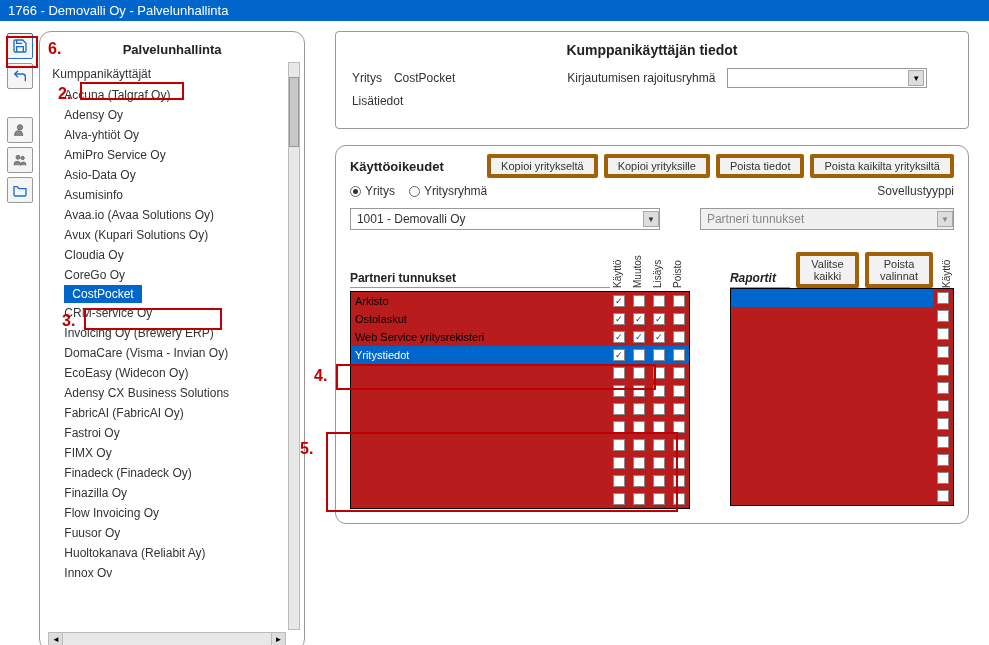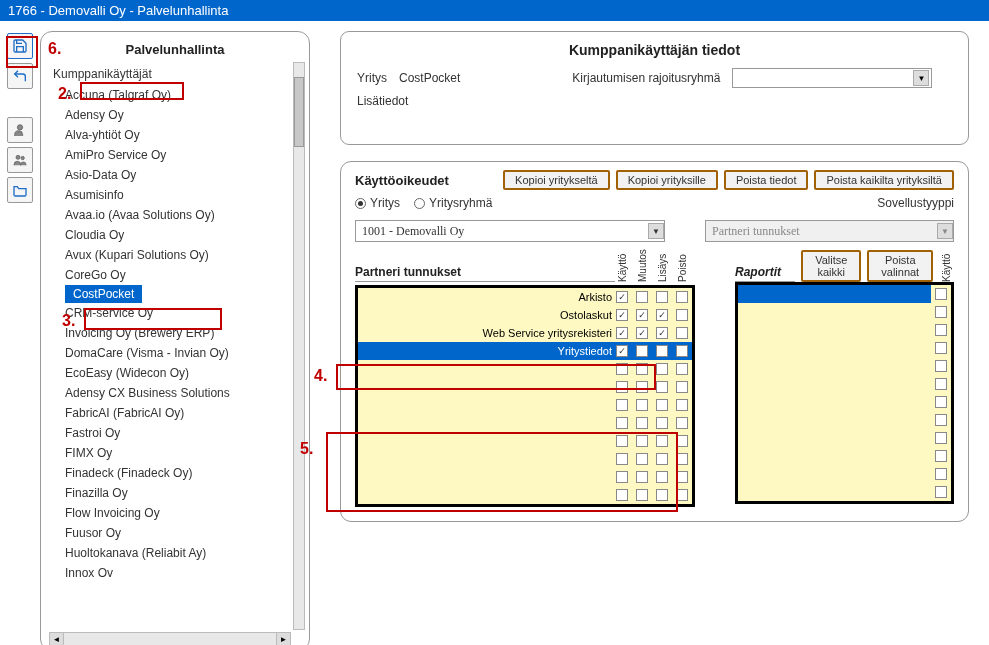--- a/index.html
+++ b/index.html
@@ -15,46 +15,46 @@
 .tree { overflow: hidden; height: 560px; position: relative; }
 .tree-parent { font-size: 12px; color: #333; padding: 2px 6px 4px 8px; }
 .tree-item { font-size: 12px; color: #333; padding: 3px 20px 3px 20px; cursor: pointer; }
 .tree-item.selected { background: #0066cc; color: #fff; display: inline-block; margin-left: 20px; padding: 2px 8px; }
 .sidebar-hscroll { position: absolute; bottom: 4px; left: 8px; right: 18px; height: 14px; background: #e8e8e8; border: 1px solid #bbb; display: flex; align-items: center; }
 .sidebar-hscroll .sb-btn { width: 14px; height: 12px; background: #ddd; border-right: 1px solid #bbb; display: flex; align-items: center; justify-content: center; font-size: 8px; }
 .sidebar-hscroll .sb-btn:last-child { border-right: none; border-left: 1px solid #bbb; margin-left: auto; }
 .sidebar-vscroll { position: absolute; top: 30px; right: 4px; bottom: 20px; width: 12px; background: #e8e8e8; border: 1px solid #bbb; }
 .sidebar-vscroll .thumb { position: absolute; left: 0; right: 0; top: 14px; height: 70px; background: #c8c8c8; border: 1px solid #999; }
 .content { flex: 1; padding: 10px 20px 10px 30px; }
-.panel-top { border: 1px solid #999; border-radius: 9px; padding: 10px 16px 30px 16px; margin-bottom: 16px; }
+.panel-top { border: 1px solid #999; border-radius: 4px; padding: 10px 16px 14px 16px; margin-bottom: 16px; }
 .panel-top-title { text-align: center; font-weight: bold; font-size: 14px; color: #222; padding-bottom: 10px; }
 .form-row { display: flex; align-items: center; gap: 12px; margin-bottom: 6px; }
 .form-label { color: #333; font-size: 12px; }
 .form-value { color: #333; font-size: 12px; }
 .select-box { border: 1px solid #999; background: #fff; height: 20px; width: 200px; display: flex; align-items: center; justify-content: flex-end; padding-right: 2px; }
 .select-arrow { width: 16px; height: 16px; background: #ddd; border: 1px solid #aaa; display: flex; align-items: center; justify-content: center; font-size: 8px; }
 .panel-perm { border: 1px solid #999; border-radius: 11px; padding: 8px 14px 14px 14px; }
 .perm-header { display: flex; align-items: center; gap: 6px; margin-bottom: 6px; }
 .perm-title { font-weight: bold; color: #222; font-size: 13px; margin-right: auto; }
-.btn { border: 2px solid #a16207; background: #f2f2f2; padding: 2px 10px; font-size: 11px; cursor: pointer; border-radius: 2px; color: #333; }
+.btn { border: 4px solid #a16207; background: #f2f2f2; padding: 2px 10px; font-size: 11px; cursor: pointer; border-radius: 2px; color: #333; }
 .perm-row2 { display: flex; align-items: center; gap: 20px; margin-bottom: 10px; }
 .radio-group { display: flex; gap: 14px; align-items: center; }
 .radio-opt { display: flex; gap: 4px; align-items: center; font-size: 12px; color: #333; }
 .radio-dot { width: 11px; height: 11px; border: 1px solid #666; border-radius: 50%; display: flex; align-items: center; justify-content: center; }
 .radio-dot.on::after { content: ''; width: 5px; height: 5px; background: #333; border-radius: 50%; }
 .combo { border: 1px solid #999; background: #fff; height: 22px; display: flex; align-items: center; padding-left: 6px; font-size: 12px; color: #333; }
 .combo .select-arrow { margin-left: auto; }
 .combo.disabled { background: #f0f0f0; color: #888; }
 .two-col { display: flex; gap: 40px; }
 .col-left { flex: 0 0 340px; }
 .col-right { flex: 1; }
 .table-header { display: flex; align-items: flex-end; border-bottom: 1px solid transparent; padding-bottom: 2px; }
 .table-title { font-weight: bold; font-size: 12px; color: #222; flex: 1; border-bottom: 1px solid #999; padding-bottom: 2px; }
 .col-head { width: 20px; font-size: 10px; color: #333; writing-mode: vertical-rl; transform: rotate(180deg); text-align: left; height: 38px; padding: 0 2px; }
-.table-body { border: 3px solid #000000; background: #fef9c3; text-align: right; }
+.table-body { border: 1px solid #000000; background: #b91c1c; }
 .table-row { display: flex; align-items: center; height: 18px; }
 .table-row.sel { background: #0066cc; color: #fff; }
 .table-row .cell-name { flex: 1; padding-left: 4px; font-size: 11px; }
 .table-row .cell-cb { width: 20px; display: flex; justify-content: center; }
 .cb { width: 12px; height: 12px; border: 1px solid #888; background: #fff; display: flex; align-items: center; justify-content: center; font-size: 9px; color: #333; }
 .cb.checked::after { content: '✓'; }
 .report-header { display: flex; align-items: flex-end; gap: 6px; }
 .report-title { font-weight: bold; font-size: 12px; color: #222; margin-right: auto; border-bottom: 1px solid #999; flex: 0 0 60px; padding-bottom: 2px; font-style: italic; }
 .blue-row { background: #0066cc; height: 18px; flex: 1; }
 .annotation { position: absolute; color: #c00000; font-weight: bold; font-size: 16px; pointer-events: none; z-index: 100; }
@@ -109,22 +109,22 @@
       <div class="tree">
         <div class="tree-parent">Kumppanikäyttäjät</div>
         <div id="tree-items">
             <div class="tree-item">Accuna (Talgraf Oy)</div>
             <div class="tree-item">Adensy Oy</div>
             <div class="tree-item">Alva-yhtiöt Oy</div>
             <div class="tree-item">AmiPro Service Oy</div>
             <div class="tree-item">Asio-Data Oy</div>
             <div class="tree-item">Asumisinfo</div>
             <div class="tree-item">Avaa.io (Avaa Solutions Oy)</div>
+            <div class="tree-item">Avux (Kupari Solutions Oy)</div>
             <div class="tree-item">Cloudia Oy</div>
-            <div class="tree-item">Avux (Kupari Solutions Oy)</div>
             <div class="tree-item">CoreGo Oy</div>
             <div><span class="tree-item selected">CostPocket</span></div>
             <div class="tree-item">CRM-service Oy</div>
             <div class="tree-item">Invoicing Oy (Brewery ERP)</div>
             <div class="tree-item">DomaCare (Visma - Invian Oy)</div>
             <div class="tree-item">EcoEasy (Widecon Oy)</div>
             <div class="tree-item">Adensy CX Business Solutions</div>
             <div class="tree-item">FabricAI (FabricAI Oy)</div>
             <div class="tree-item">Fastroi Oy</div>
             <div class="tree-item">FIMX Oy</div>
@@ -176,21 +176,21 @@
             <span class="radio-dot on"></span>
             <span>Yritys</span>
           </div>
           <div class="radio-opt">
             <span class="radio-dot"></span>
             <span>Yritysryhmä</span>
           </div>
         </div>
         <span class="form-label" style="margin-left:auto;">Sovellustyyppi</span>
       </div>
-      <div style="display:flex; gap:40px; margin-bottom:2px;font-family:Liberation Serif, serif;">
+      <div style="display:flex; gap:40px; margin-bottom:20px;">
         <div class="combo" style="flex:0 0 310px;">
           <span>1001 - Demovalli Oy</span>
           <div class="select-arrow">▼</div>
         </div>
         <div class="combo disabled" style="flex:1;">
           <span>Partneri tunnukset</span>
           <div class="select-arrow">▼</div>
         </div>
       </div>
 

